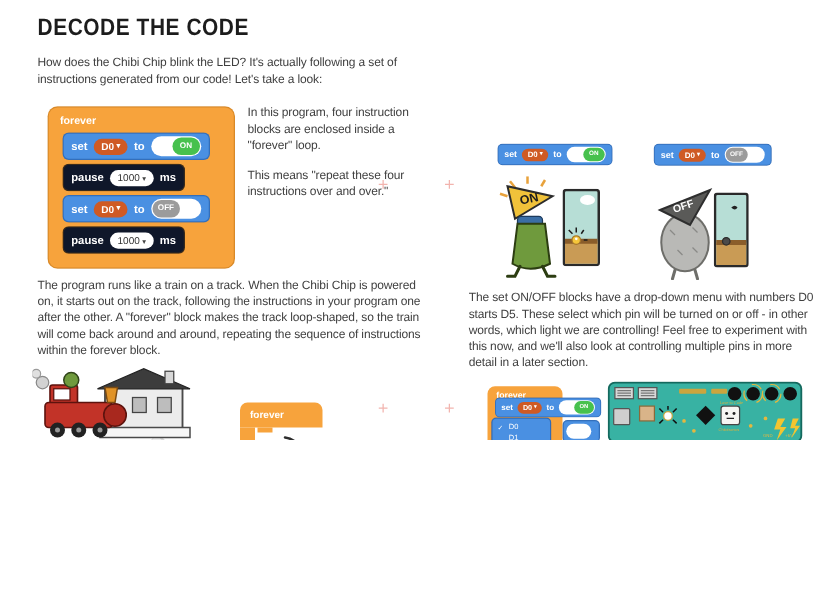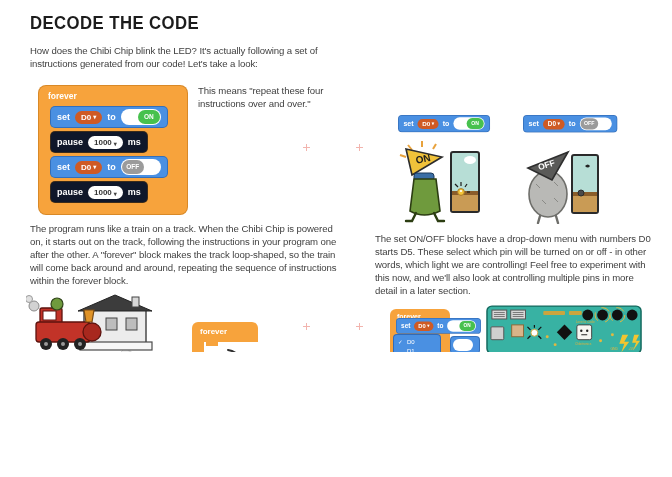--- a/index.html
+++ b/index.html
@@ -22,21 +22,21 @@
 
   
   .sblock,.pblock{display:flex;align-items:center;gap:5px;height:22px;padding:0 6px;
     width:max-content;border-radius:5px;position:absolute}
   .sblock{background:var(--block-blue);border:1px solid rgba(25,70,140,.45)}
   .pblock{background:#0f172a;border:1px solid rgba(140,80,0,.35)}
   .bw{font-size:9px;color:#fff;font-weight:600}
   .pill{display:flex;align-items:center;gap:2px;background:var(--pill-orange);color:#fff;
     border-radius:9px;padding:2px 6px;font-size:8px;font-weight:700}
   .oval{display:flex;align-items:flex-end;gap:2px;background:#fff;color:#333;
-    border-radius:9px;padding:2px 6px;font-size:8px;font-weight:700}
+    border-radius:9px;padding:2px 6px;font-size:8px;font-weight:400}
   .dd{font-size:6px;line-height:1}
   .oval .dd{color:#444}
   .toggle{width:40px;height:16px;border-radius:8px;background:#fff;position:relative;flex:0 0 auto}
   .toggle .knob{position:absolute;top:1px;width:22px;height:14px;border-radius:7px;color:#fff;
     font-size:6.5px;font-weight:700;text-align:center;line-height:14px}
   .toggle.on .knob{right:1px;background:var(--toggle-green)}
   .toggle.off .knob{left:1px;background:var(--toggle-gray)}
 
   
   .forever-fig{position:absolute;left:38px;top:85px;width:150px;height:130px;
@@ -124,20 +124,21 @@
       <span class="bw">pause</span>
       <span class="oval">
         <span>1000</span>
         <span class="dd">▾</span>
       </span>
       <span class="bw">ms</span>
     </div>
   </div>
 
   <div class="para side" style="left:198px;top:84px;width:146px">
+    <p>In this program, four instruction blocks are enclosed inside a "forever" loop.</p>
     <p>This means "repeat these four instructions over and over."</p>
   </div>
 
   <p class="para" style="left:30px;top:222px;width:310px">The program runs like a train on a track. When the Chibi Chip is powered on, it starts out on the track, following the instructions in your program one after the other. A "forever" block makes the track loop-shaped, so the train will come back around and around, repeating the sequence of instructions within the forever block.</p>
 
   <svg style="position:absolute;left:26px;top:290px" width="152" height="160" viewBox="0 0 152 160">
 
     <ellipse cx="72" cy="118" rx="62" ry="34" fill="none" stroke="#d9d9d9" stroke-width="11"></ellipse>
     <ellipse cx="72" cy="118" rx="62" ry="34" fill="none" stroke="#8e8e8e" stroke-width="12" stroke-dasharray="2.5 6.5"></ellipse>
     <ellipse cx="72" cy="118" rx="62" ry="34" fill="none" stroke="#efefef" stroke-width="7"></ellipse>

